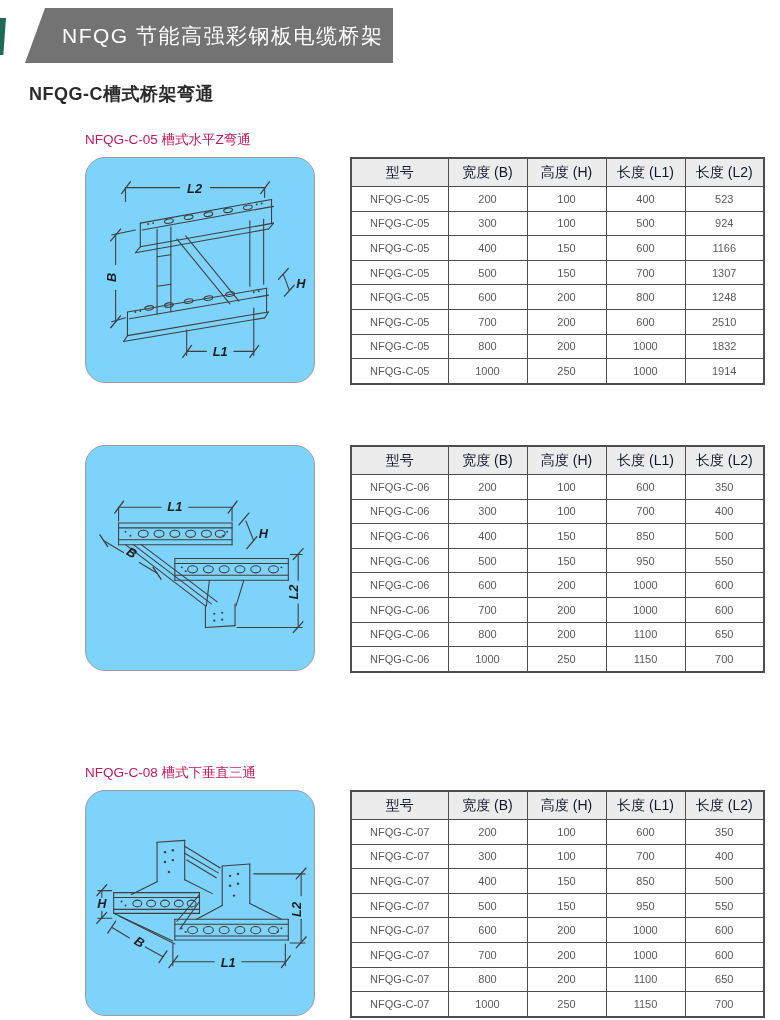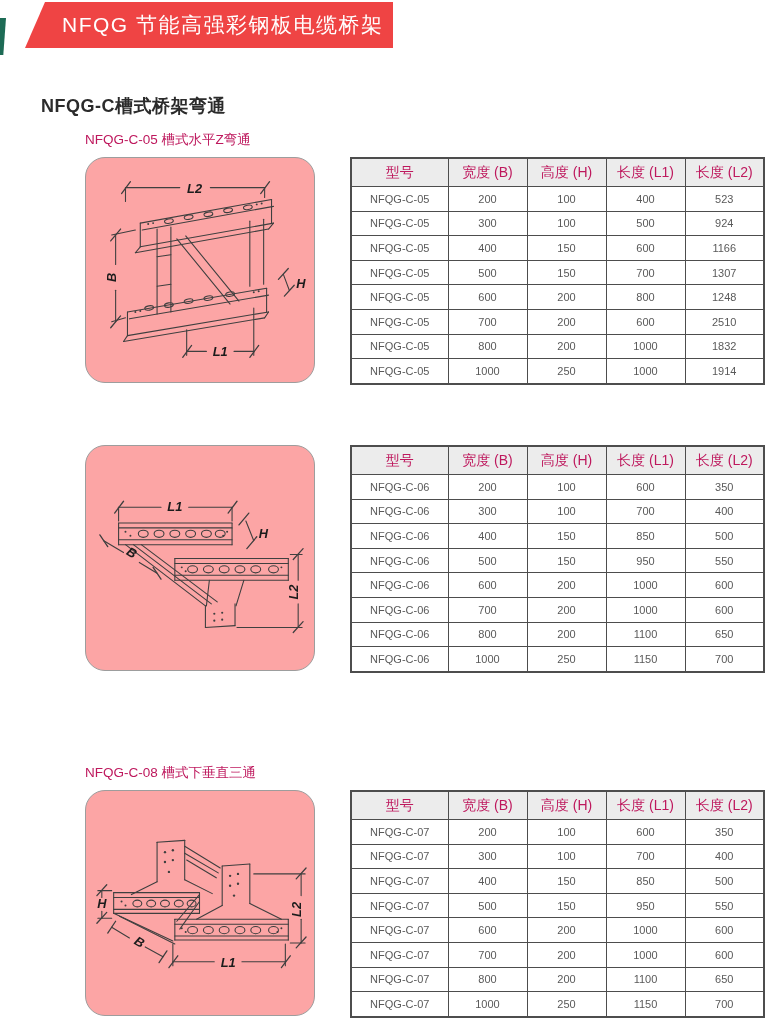--- a/index.html
+++ b/index.html
@@ -6,54 +6,54 @@
   body{
     width:780px;height:1020px;background:#ffffff;position:relative;overflow:hidden;
     font-family:"Liberation Sans","DejaVu Sans",sans-serif;
   }
   
   .banner-accent{
     position:absolute;left:0;top:18px;width:6px;height:37px;background:#1d6b55;
     clip-path:polygon(0 0,100% 0,55% 100%,0 100%);
   }
   .banner{
-    position:absolute;left:0;top:2px;width:393px;height:46px;background:#ef4444;
+    position:absolute;left:0;top:8px;width:393px;height:55px;background:#737373;
     clip-path:polygon(45px 0,100% 0,100% 100%,25px 100%);
     display:flex;align-items:center;padding-left:62px;box-sizing:border-box;
   }
   .banner .banner-text{color:#ffffff;font-size:21px;letter-spacing:1.5px;white-space:nowrap;}
   
   .section-title{
-    position:absolute;left:25px;top:78px;margin:16px;
+    position:absolute;left:25px;top:78px;margin:4px;
     font-size:18px;font-weight:700;color:#2b2b2b;letter-spacing:.5px;
   }
   
   .product{position:absolute;left:85px;width:680px;}
   .s1{top:131px}.s2{top:445px}.s3{top:764px}
   .subtitle{font-size:13.5px;color:#be185d;height:17px;line-height:17px;margin-bottom:9px;}
   .content{display:flex;align-items:flex-start;}
   .diagram-box{
-    width:230px;height:226px;flex:none;background:#fca5a5;box-sizing:border-box;
+    width:230px;height:226px;flex:none;background:#7dd3fc;box-sizing:border-box;
     border:1.5px solid #9d9d9d;border-radius:20px;overflow:hidden;
   }
   .diagram-box svg{display:block;}
   
   .draw line,.draw path,.draw ellipse{stroke:#3f3f3f;stroke-width:1.1;fill:none;stroke-linecap:round;}
   .draw .tick{stroke-width:1.3;}
   .draw .dot{fill:#3f3f3f;stroke:none;}
   .draw text{font:italic 700 13px "Liberation Sans","DejaVu Sans",sans-serif;fill:#1c1c1c;stroke:none;}
   
   .spec-table{
     margin-left:35px;width:415px;border-collapse:collapse;table-layout:fixed;
     border:2px solid #4d4d4d;
   }
   .spec-table col.c-model{width:97px;}
   .spec-table th{
     background:#ececec;border:1px solid #4d4d4d;height:27px;padding:0;
-    font-size:14px;font-weight:400;color:#be185d;text-align:center;
+    font-size:14px;font-weight:400;color:#0f172a;text-align:center;
   }
   .spec-table td{
     border:1px solid #4d4d4d;height:23.6px;padding:0;
     font-size:11px;color:#595959;text-align:center;background:#fff;
   }
 </style>
 </head>
 <body>
 
 <div class="banner-accent"></div>

